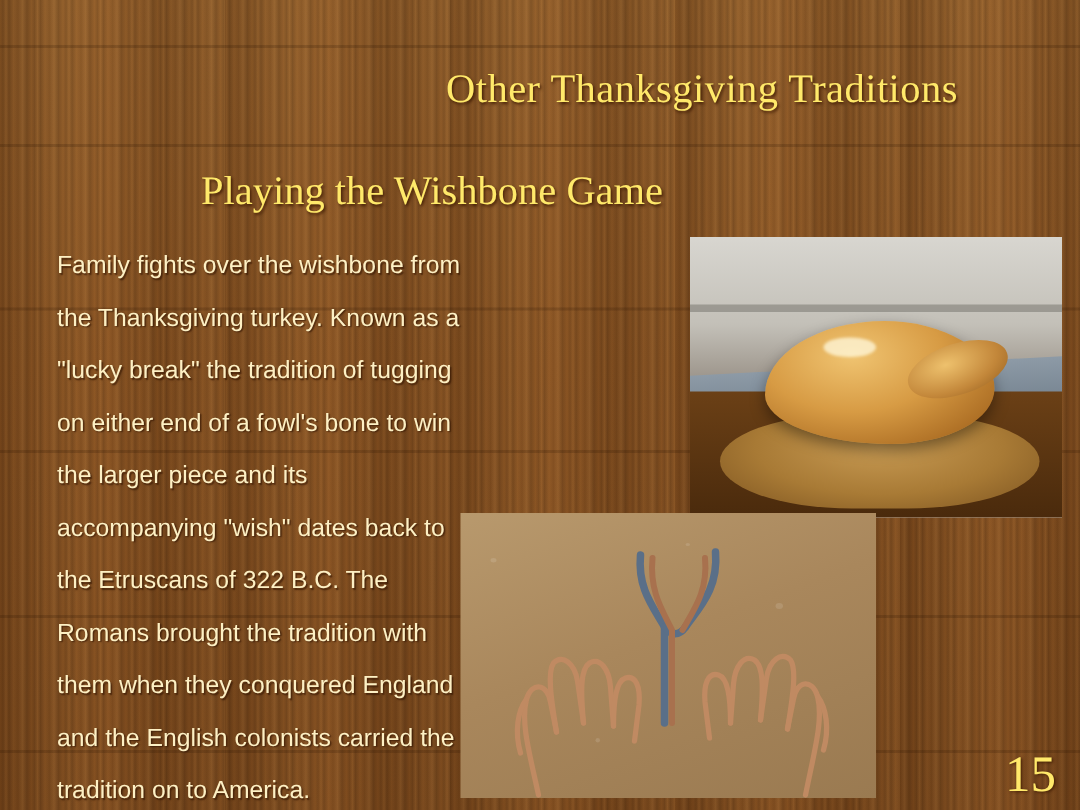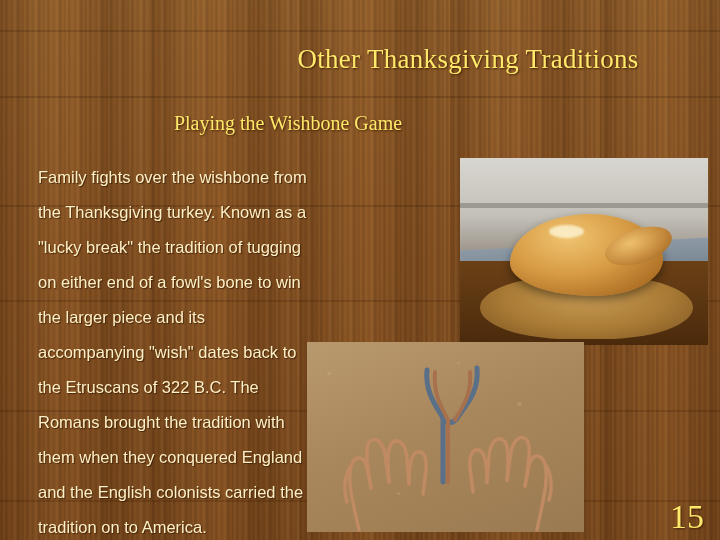--- a/index.html
+++ b/index.html
@@ -63,21 +63,21 @@
 
   #subtitle {
     position: absolute;
     top: 112px;
     left: 0;
     width: 632px;
     text-align: center;
     padding-right: 56px;
     box-sizing: border-box;
     font-family: "Liberation Serif", serif;
-    font-size: 20px;
+    font-size: 27px;
     color: #ffe96a;
     text-shadow: 1px 1px 2px rgba(60,25,0,0.85);
   }
 
   #body-text {
     position: absolute;
     top: 160px;
     left: 38px;
     width: 272px;
     font-family: "Liberation Sans", sans-serif;

